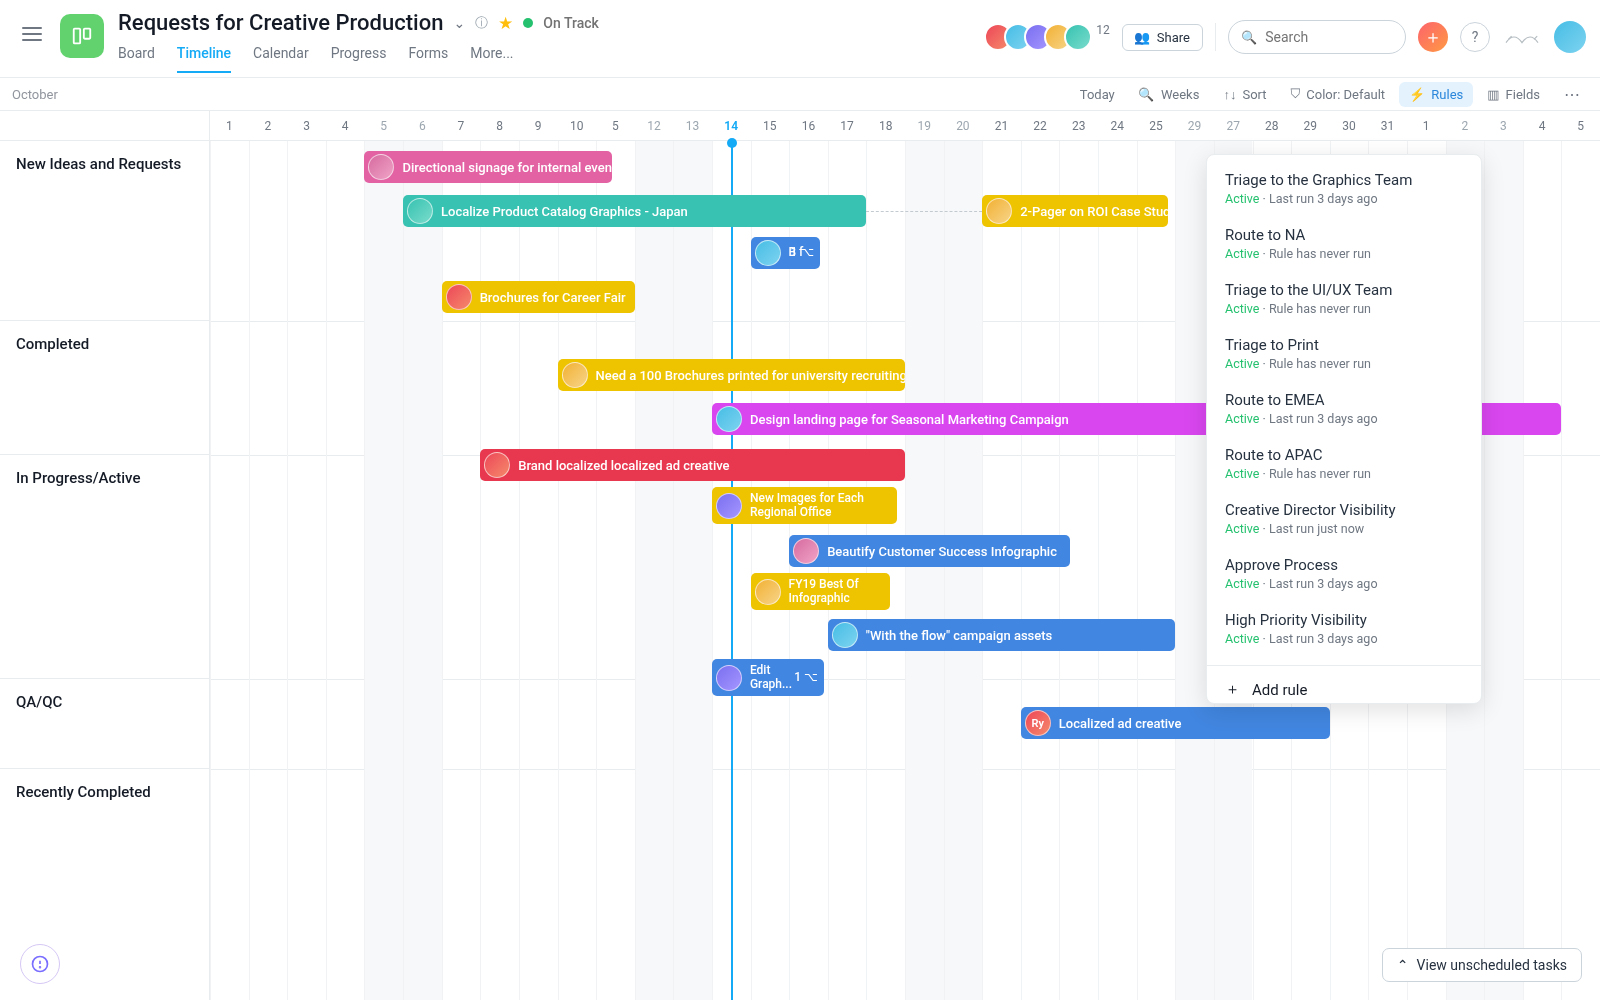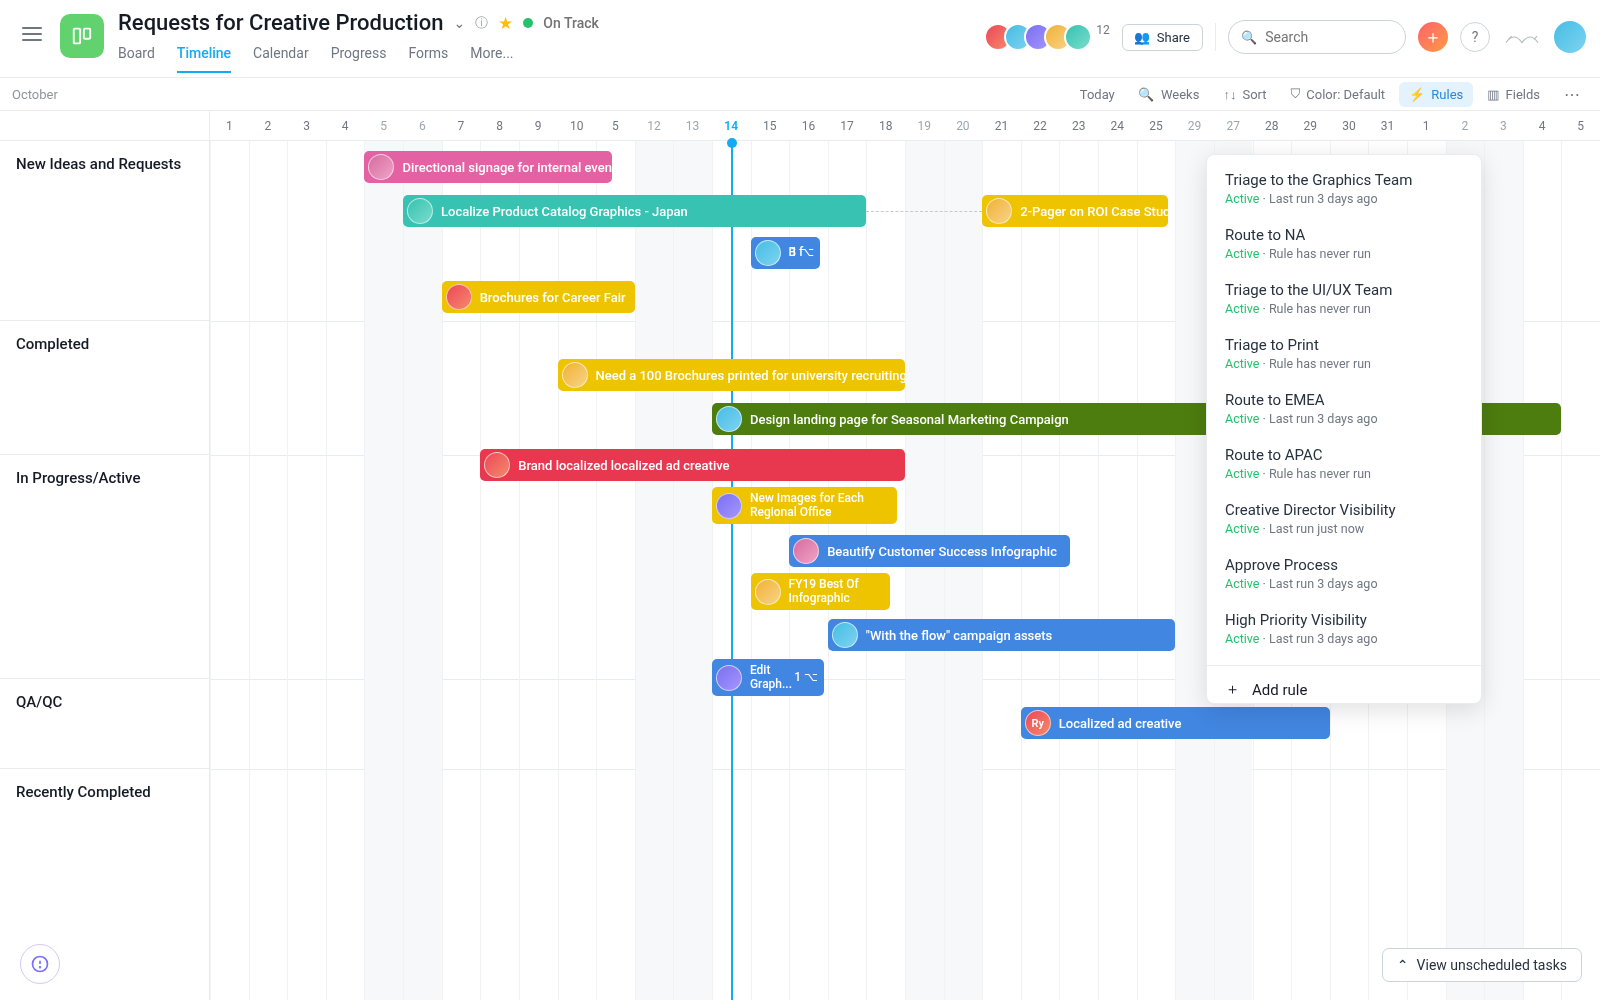--- a/index.html
+++ b/index.html
@@ -298,21 +298,21 @@
           <span class="subright">1 ⌥</span>
         </div>
         <div class="bar" style="background: rgb(238, 195, 0); left: 231.667px; width: 193.056px; top: 140px;">
           <div class="av c1"></div>
           <span>Brochures for Career Fair</span>
         </div>
         <div class="bar" style="background: rgb(238, 195, 0); left: 347.5px; width: 347.5px; top: 218px;">
           <div class="av c4"></div>
           <span>Need a 100 Brochures printed for university recruiting</span>
         </div>
-        <div class="bar" style="background: #4d7c0f; left: 501.944px; width: 849.444px; top: 262px;">
+        <div class="bar" style="background: #d946ef; left: 501.944px; width: 849.444px; top: 262px;">
           <div class="av c2"></div>
           <span>Design landing page for Seasonal Marketing Campaign</span>
         </div>
         <div class="bar" style="background: rgb(232, 56, 79); left: 270.278px; width: 424.722px; top: 308px;">
           <div class="av c1"></div>
           <span>Brand localized localized ad creative</span>
         </div>
         <div class="bar narrow multi" style="background: rgb(238, 195, 0); left: 501.944px; width: 185.333px; top: 346px;">
           <div class="av c3"></div>
           <span>New Images for Each Regional Office</span>

